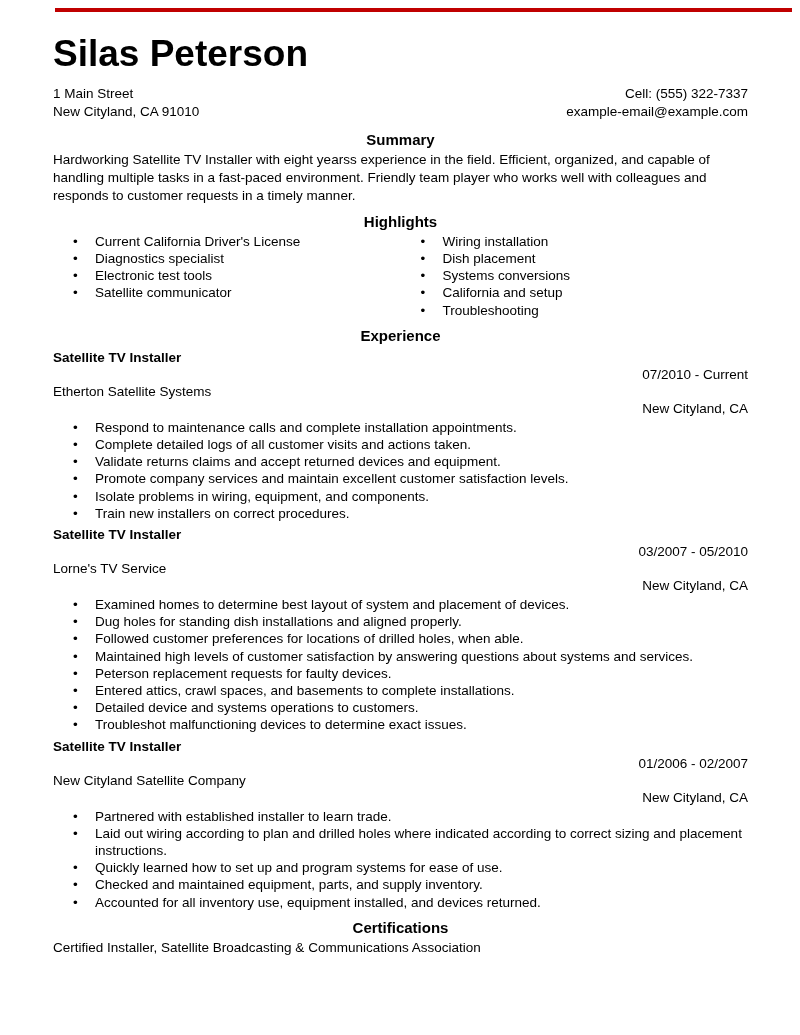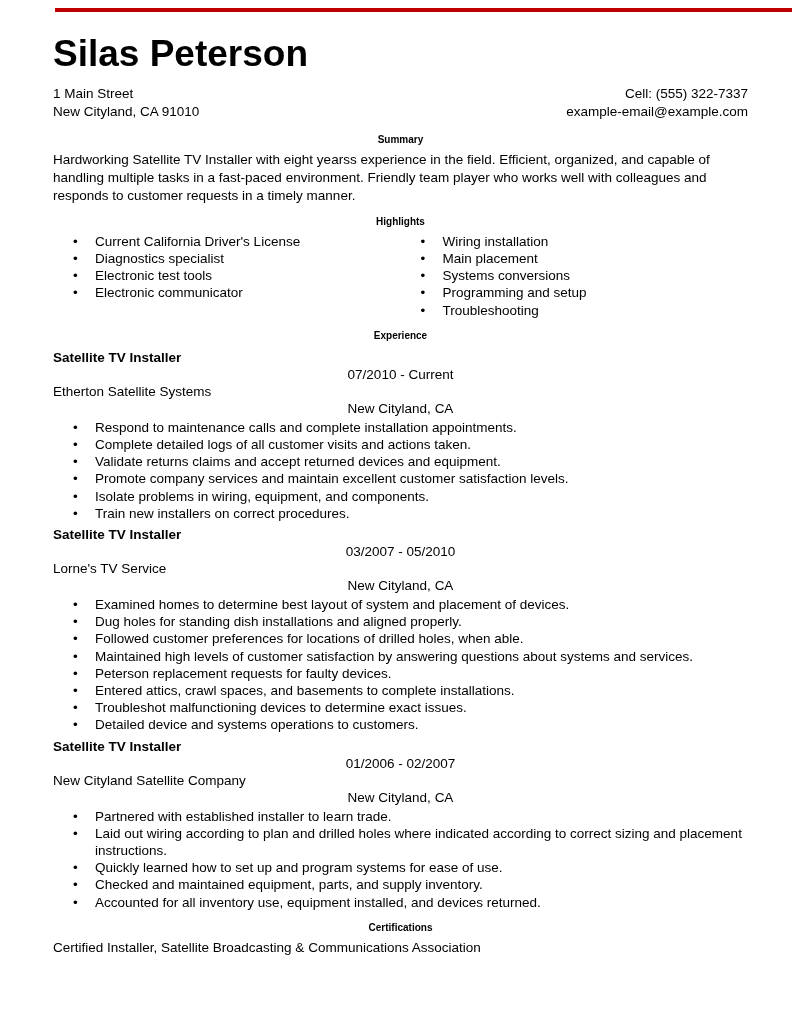--- a/index.html
+++ b/index.html
@@ -33,21 +33,21 @@
   .contact-row {
     display: flex;
     justify-content: space-between;
     line-height: 18px;
   }
   .contact-left { text-align: left; }
   .contact-right { text-align: right; }
   .section-heading {
     text-align: center;
     font-weight: bold;
-    font-size: 10px;
+    font-size: 15px;
     line-height: 18px;
     margin: 10px 0 0 0;
   }
   .section-heading.tight { margin-top: 8px; }
   .summary-text {
     margin: 2px 0 0 0;
     line-height: 18px;
   }
   .highlights-cols {
     display: flex;
@@ -68,21 +68,21 @@
     position: absolute;
     left: 20px;
     top: 0;
   }
   .job-title {
     font-weight: bold;
     line-height: 17px;
     margin-top: 4px;
   }
   .job-dates, .job-location {
-    text-align: center;
+    text-align: right;
     line-height: 17px;
   }
   .job-company { line-height: 17px; }
   .cert-text {
     margin: 2px 0 0 0;
     line-height: 18px;
   }
 </style>
 </head>
 <body>
@@ -107,29 +107,29 @@
   <div class="section-heading">Summary</div>
   <p class="summary-text">Hardworking Satellite TV Installer with eight yearss experience in the field. Efficient, organized, and capable of handling multiple tasks in a fast-paced environment. Friendly team player who works well with colleagues and responds to customer requests in a timely manner.</p>
 
   <div class="section-heading tight">Highlights</div>
   <div class="highlights-cols">
     <div class="highlights-col">
       <ul class="bullet-list">
         <li>Current California Driver's License</li>
         <li>Diagnostics specialist</li>
         <li>Electronic test tools</li>
-        <li>Electronic communicator</li>
+        <li>Satellite communicator</li>
       </ul>
     </div>
     <div class="highlights-col">
       <ul class="bullet-list">
         <li>Wiring installation</li>
-        <li>Main placement</li>
+        <li>Dish placement</li>
         <li>Systems conversions</li>
-        <li>Programming and setup</li>
+        <li>California and setup</li>
         <li>Troubleshooting</li>
       </ul>
     </div>
   </div>
 
   <div class="section-heading tight">Experience</div>
 
   <div>
     <div class="job-title">Satellite TV Installer</div>
     <div class="job-dates">07/2010 - Current</div>
@@ -150,22 +150,22 @@
     <div class="job-dates">03/2007 - 05/2010</div>
     <div class="job-company">Lorne's TV Service</div>
     <div class="job-location">New Cityland, CA</div>
     <ul class="bullet-list">
       <li>Examined homes to determine best layout of system and placement of devices.</li>
       <li>Dug holes for standing dish installations and aligned properly.</li>
       <li>Followed customer preferences for locations of drilled holes, when able.</li>
       <li>Maintained high levels of customer satisfaction by answering questions about systems and services.</li>
       <li>Peterson replacement requests for faulty devices.</li>
       <li>Entered attics, crawl spaces, and basements to complete installations.</li>
+      <li>Detailed device and systems operations to customers.</li>
       <li>Troubleshot malfunctioning devices to determine exact issues.</li>
-      <li>Detailed device and systems operations to customers.</li>
     </ul>
   </div>
 
   <div>
     <div class="job-title">Satellite TV Installer</div>
     <div class="job-dates">01/2006 - 02/2007</div>
     <div class="job-company">New Cityland Satellite Company</div>
     <div class="job-location">New Cityland, CA</div>
     <ul class="bullet-list">
       <li>Partnered with established installer to learn trade.</li>

